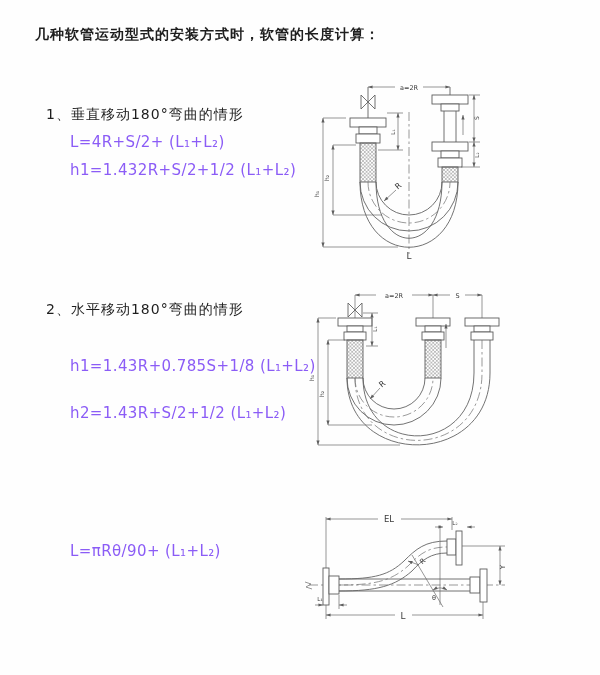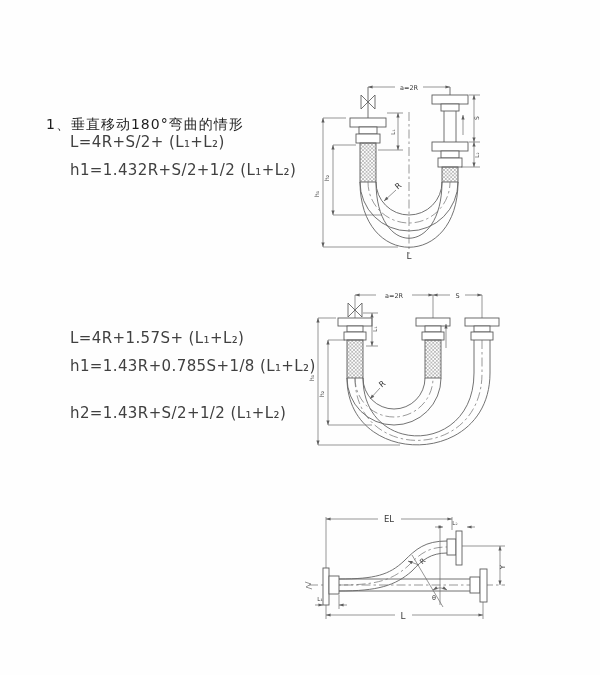--- a/index.html
+++ b/index.html
@@ -1,43 +1,45 @@
 <!DOCTYPE html>
 <html><head>
 <meta charset="utf-8">
 <style>
   html,body{margin:0;padding:0;background:#fff;}
   .page{position:relative;width:600px;height:675px;background:#fefefe;overflow:hidden;
         font-family:"DejaVu Sans","Liberation Sans",sans-serif;color:#222;}
   .title{position:absolute;left:35px;top:26px;font-size:14px;font-weight:600;
          letter-spacing:1px;color:#1e1e1e;}
   .sec-heading{position:absolute;font-size:14px;font-weight:500;letter-spacing:1px;color:#1e1e1e;}
-  .formula{position:absolute;left:70px;font-size:15px;letter-spacing:.4px;color:#404040;}
+  .formula{position:absolute;left:70px;font-size:15px;letter-spacing:.4px;color:#8b5cf6;}
   .diagram{position:absolute;}
   svg text{fill:#3a3a3a;font-family:"DejaVu Sans",sans-serif;}
   svg .ln{stroke:#636363;stroke-width:.9;fill:none;}
   svg .dim{stroke:#6a6a6a;stroke-width:.7;fill:none;}
   svg .dash{stroke:#6f6f6f;stroke-width:.7;fill:none;stroke-dasharray:9 3 2.5 3;}
   svg .part{stroke:#5e5e5e;stroke-width:.9;fill:#fff;}
   svg .hose{stroke:#5e5e5e;stroke-width:.9;}
 </style>
 </head>
 <body>
 
 <div class="page">
 
-
-  <div class="sec-heading" style="left:46px;top:116px">1、垂直移动180°弯曲的情形</div>
+  <div class="title">几种软管运动型式的安装方式时，软管的长度计算：</div>
+
+  <div class="sec-heading" style="left:46px;top:106px">1、垂直移动180°弯曲的情形</div>
   <div class="formula" style="top:133px">L=4R+S/2+ (L₁+L₂)</div>
   <div class="formula" style="top:161px">h1=1.432R+S/2+1/2 (L₁+L₂)</div>
 
-  <div class="formula" style="top:329px">L=4R+1.57S+ (L₁+L₂)</div>
+  <div class="sec-heading" style="left:46px;top:301px">2、水平移动180°弯曲的情形</div>
   <div class="formula" style="top:357px">h1=1.43R+0.785S+1/8 (L₁+L₂)</div>
   <div class="formula" style="top:404px">h2=1.43R+S/2+1/2 (L₁+L₂)</div>
 
+  <div class="formula" style="top:542px">L=πRθ/90+ (L₁+L₂)</div>
 
   <svg class="diagram" style="left:300px;top:62px" width="300" height="200" viewBox="0 0 300 200">
     <defs>
       <pattern id="hatch1" patternUnits="userSpaceOnUse" width="3.6" height="3.6">
         <path d="M0,3.6 L3.6,0 M0,0 L3.6,3.6" stroke="#8f8f8f" stroke-width=".55"></path>
       </pattern>
       <marker id="ar1" viewBox="0 0 10 10" refX="9.3" refY="5" markerWidth="9" markerHeight="7" orient="auto-start-reverse">
         <path d="M0,1.7 L9.3,5 L0,8.3 z" fill="#5e5e5e"></path>
       </marker>
     </defs>

